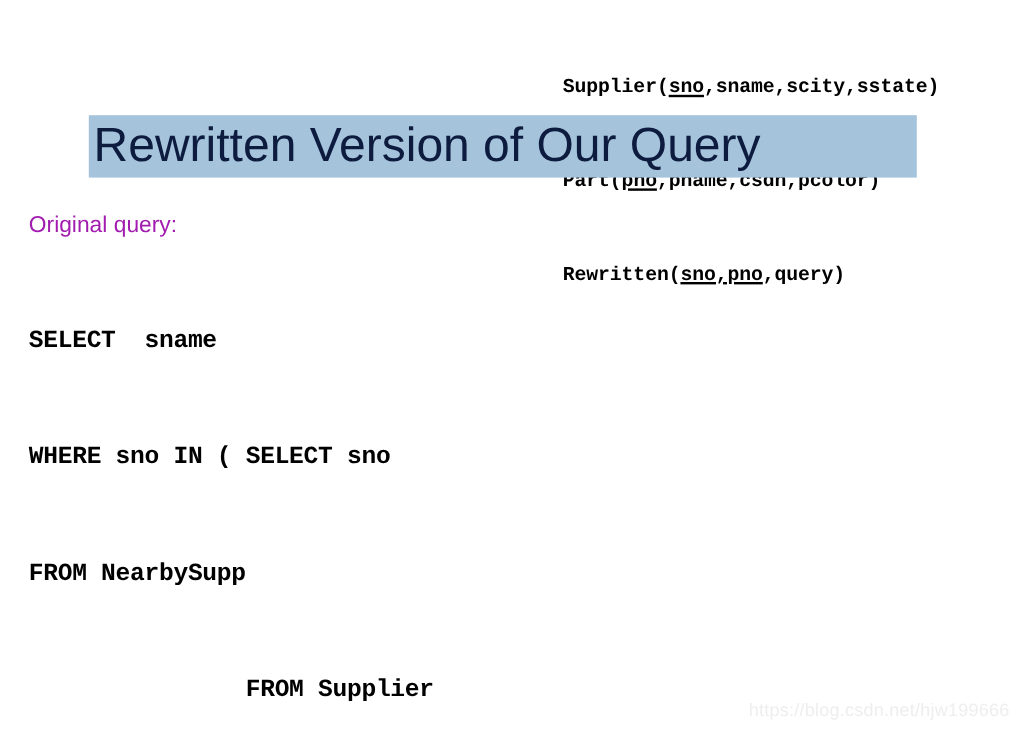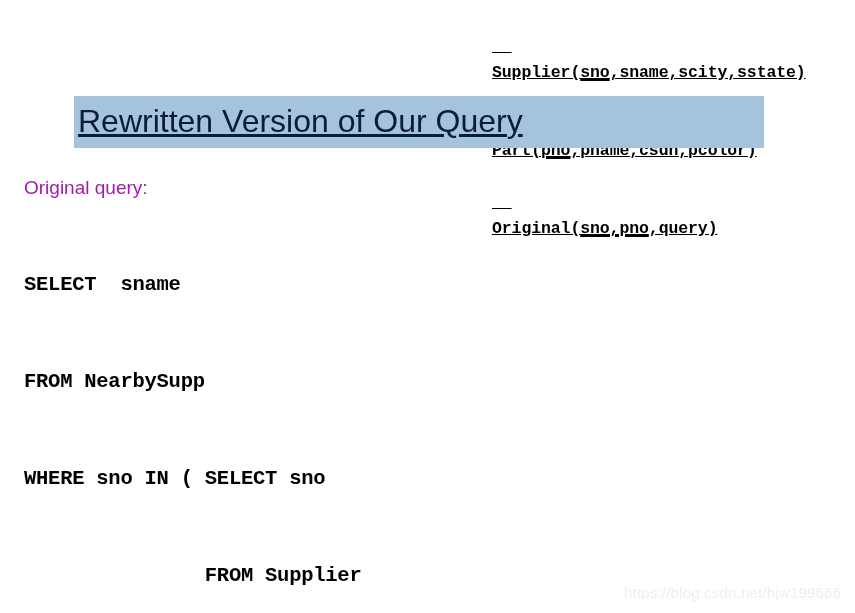--- a/index.html
+++ b/index.html
@@ -12,30 +12,29 @@
     height: 613px;
     position: relative;
     overflow: hidden;
     font-family: "Liberation Sans", sans-serif;
     -webkit-font-smoothing: none;
   }
 
   
   .schema {
     position: absolute;
-    left: 492px;
+    left: 469px;
     top: 8px;
     font-family: "Liberation Mono", monospace;
     font-weight: bold;
     font-size: 16.5px;
     line-height: 26px;
     color: #000000;
     white-space: pre;
     letter-spacing: -0.1px;
-    text-decoration: underline;
   }
   .schema .line { white-space: pre; }
   .schema u {
     text-decoration: underline;
     text-underline-offset: 2px;
     text-decoration-thickness: 2px;
   }
 
   
   .title-banner {
@@ -48,26 +47,25 @@
   }
   .title-text {
     position: absolute;
     left: 78px;
     top: 93px;
     width: 690px;
     height: 56px;
     display: flex;
     align-items: center;
     font-family: "Liberation Sans", sans-serif;
-    font-size: 32px;
+    font-size: 40px;
     font-weight: normal;
     color: #0d1b3e;
     letter-spacing: 0px;
     white-space: nowrap;
-    text-decoration: underline;
   }
 
   
   .content {
     position: absolute;
     left: 24px;
     top: 172px;
     width: 810px;
   }
   .caption {
@@ -100,32 +98,32 @@
     white-space: nowrap;
     letter-spacing: 0.2px;
   }
 </style>
 </head>
 <body>
 
 <div class="schema">
   <div class="line"><span>Supplier(</span><u>sno</u><span>,sname,scity,sstate)</span></div>
   <div class="line"><span>Part(</span><u>pno</u><span>,pname,csdn,pcolor)</span></div>
-  <div class="line"><span>Original(</span><u>sno,pno</u><span>,query)</span></div>
+  <div class="line"><span>Rewritten(</span><u>sno,pno</u><span>,query)</span></div>
 </div>
 
 <div class="title-banner"></div>
 <div class="title-text">Rewritten Version of Our Query</div>
 
 <div class="content">
 
   <div class="caption">Original query:</div>
   <div class="code">
     <div class="line">SELECT  sname</div>
+    <div class="line">WHERE sno IN ( SELECT sno</div>
     <div class="line">FROM NearbySupp</div>
-    <div class="line">WHERE sno IN ( SELECT sno</div>
     <div class="line">               FROM Supplier</div>
     
   </div>
 
 </div>
 
 <div class="watermark">https://blog.csdn.net/hjw199666</div>
 
 </body></html>

